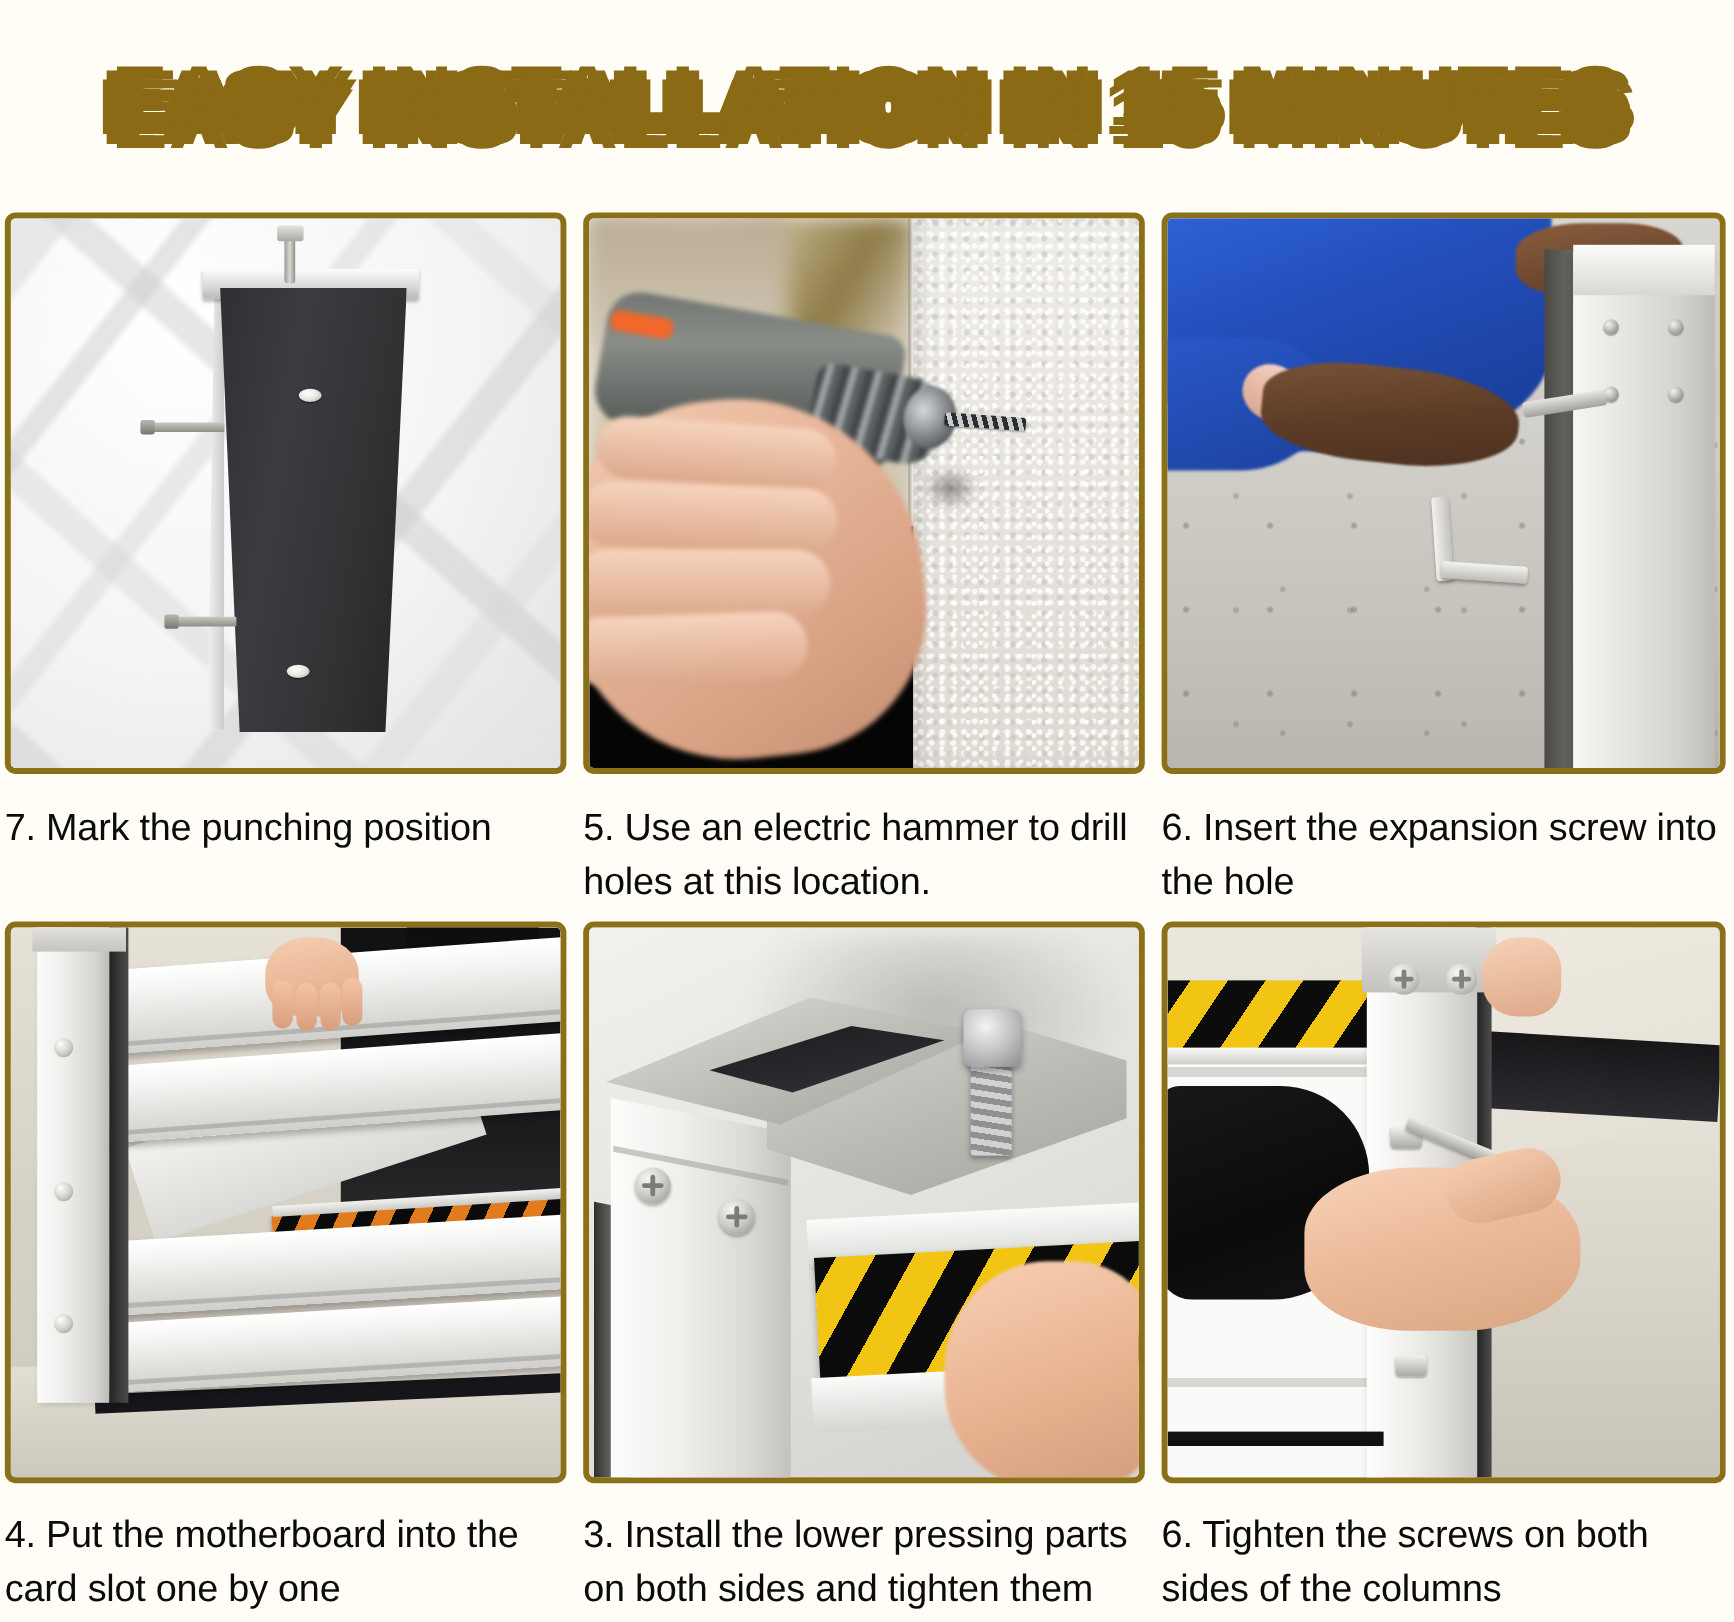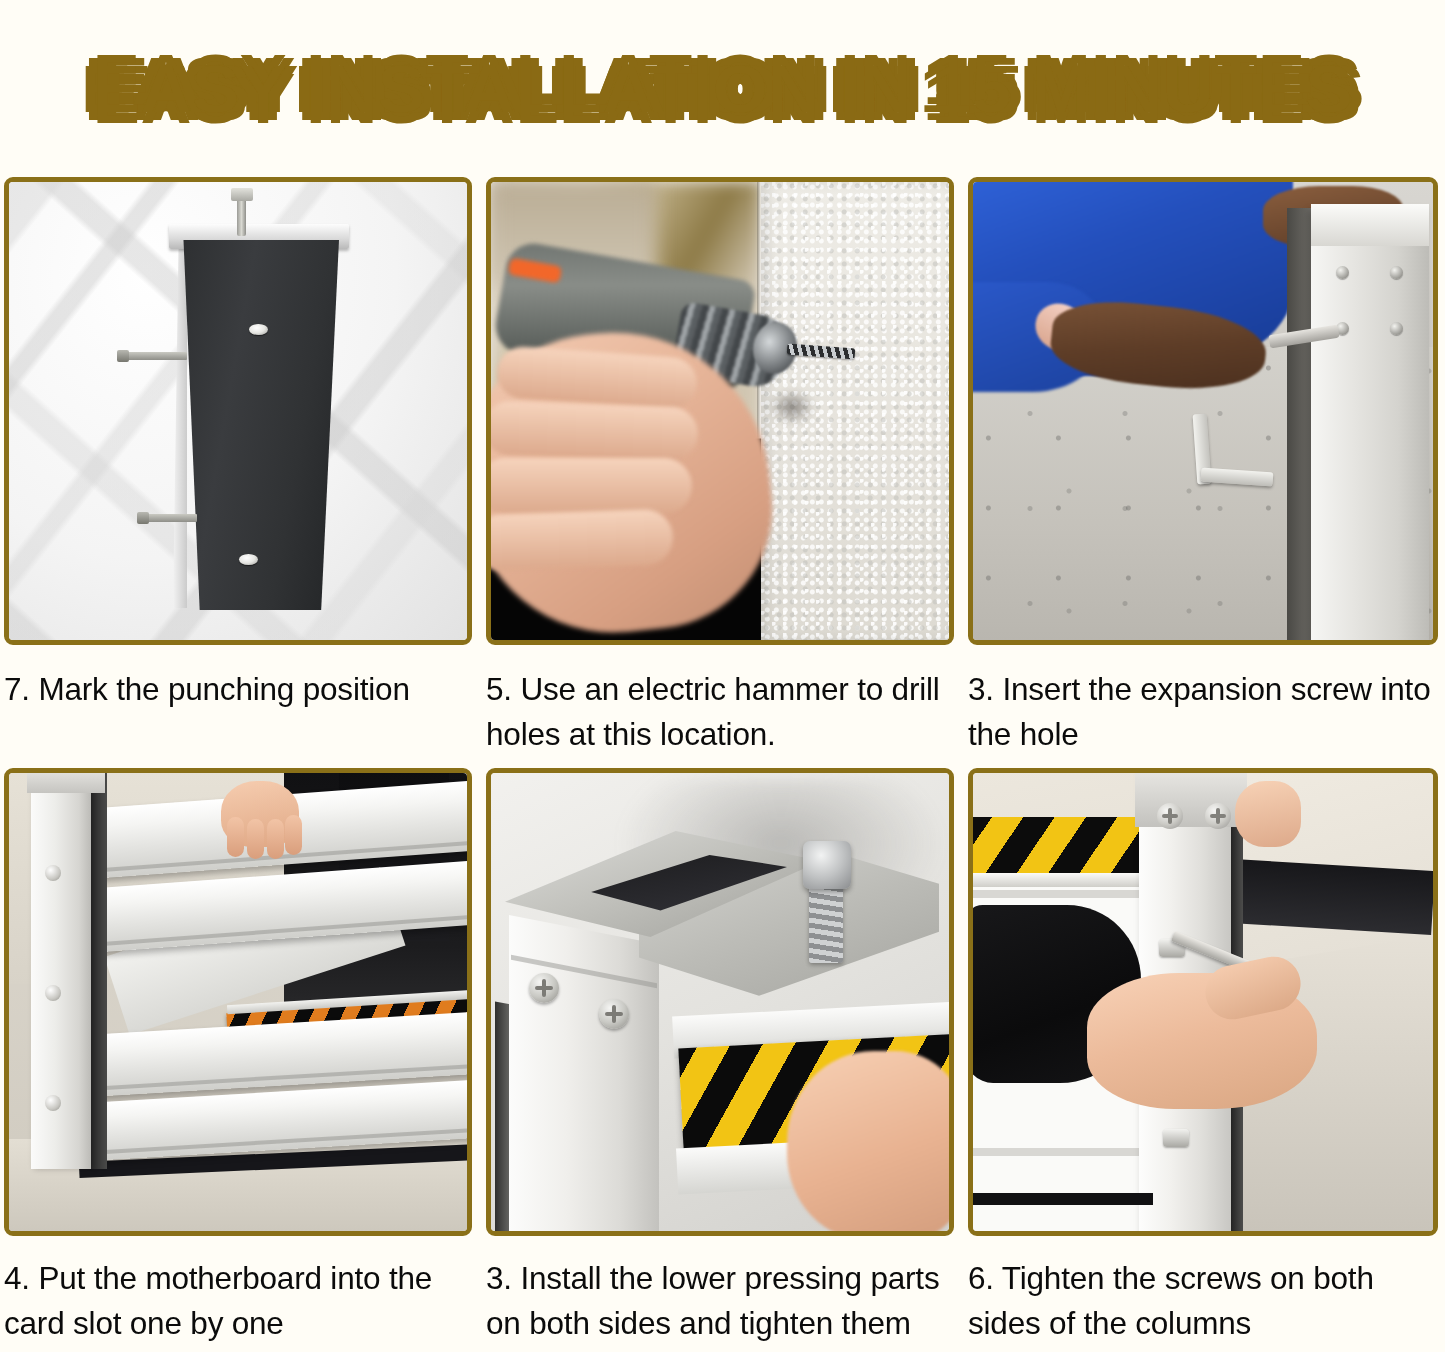--- a/index.html
+++ b/index.html
@@ -653,21 +653,21 @@
           <div class="p3-col-top"></div>
           <div class="p3-screw s1"></div>
           <div class="p3-screw s2"></div>
           <div class="p3-screw s3"></div>
           <div class="p3-screw s4"></div>
           <div class="p3-tool"></div>
           <div class="p3-allen"></div>
           <div class="p3-allen2"></div>
         </div>
       </div>
-      <div class="caption">3. Insert the expansion screw into the hole</div>
+      <div class="caption">6. Insert the expansion screw into the hole</div>
     </div>
 
     <div class="cell row2">
       <div class="frame">
         <div class="photo">
           <div class="p4-bg"></div>
           <div class="p4-wallL"></div>
           <div class="p4-backdark"></div>
           <div class="p4-floor"></div>
           <div class="p4-person"></div>

